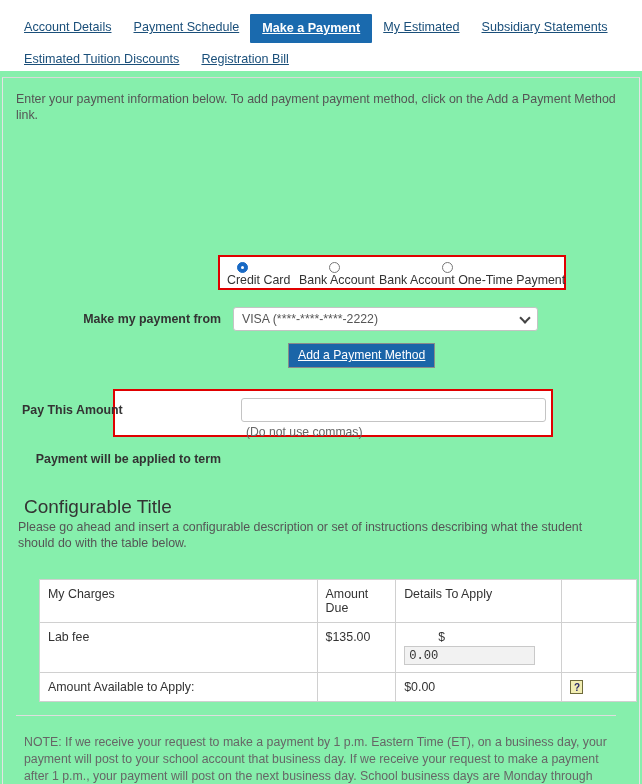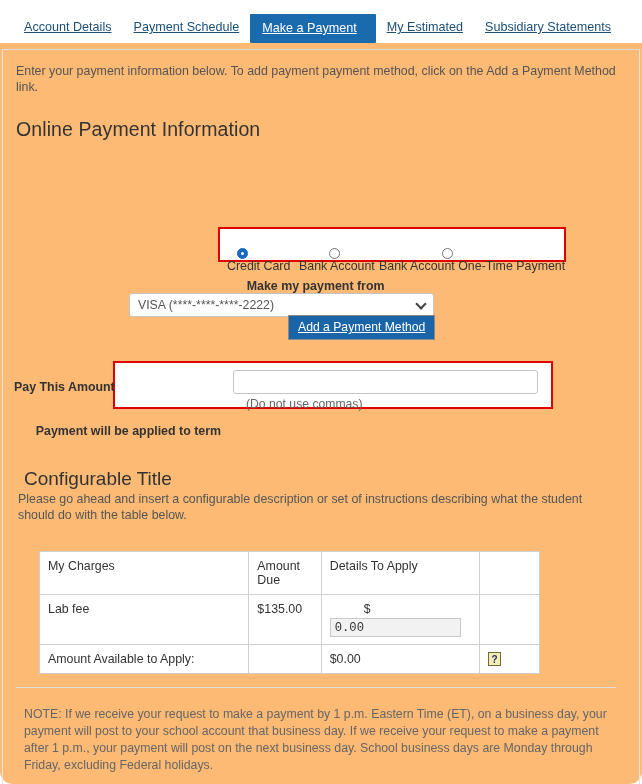--- a/index.html
+++ b/index.html
@@ -4,21 +4,21 @@
 <style>
   * { box-sizing: border-box; }
   html, body {
     margin: 0; padding: 0;
     width: 642px; height: 784px;
     background: #ffffff;
     font-family: "Liberation Sans", sans-serif;
     color: #333333;
     overflow: hidden;
   }
-  #page { position: relative; width: 642px; height: 784px; background:#fdba74;border-radius:13px; }
+  #page { position: relative; width: 642px; height: 784px; background:#86efac; }
 
   
   .tabbar {
     padding: 14px 0 0 0;
     background: #ffffff;
   }
   .tabrow {
     display: flex;
     align-items: flex-start;
     padding-left: 13px;
@@ -31,22 +31,22 @@
     text-decoration: underline;
     padding: 6px 11px 5px 11px;
     white-space: nowrap;
     cursor: pointer;
     line-height: 14px;
   }
   .tab.active {
     background: #1a6aae;
     color: #ffffff;
     text-decoration: underline;
-    font-weight: normal;
-    padding: 7px 19px 8px 12px;
+    font-weight: bold;
+    padding: 7px 12px 8px 12px;
     border-radius: 1px;
   }
 
   
   .panel {
     margin: 6px 2px 0 2px;
     border-top: 1px solid #d9d9d9;
     border-left: 1px solid #e4e4e4;
     border-right: 1px solid #e4e4e4;
     height: 747px;
@@ -68,21 +68,21 @@
   }
 
   
   .radio-box {
     position: absolute;
     left: 215px; top: 177px;
     width: 348px; height: 35px;
     border: 2px solid #e00000;
     background: #fff;
   }
-  .radios { display: flex; padding: 15px 0 0 7px; }
+  .radios { display: flex; padding: 1px 0 0 7px; }
   .radio-opt { text-align: left; }
   .radio-opt .dot-wrap { height: 14px; }
   .rdot {
     display: inline-block;
     width: 11px; height: 11px;
     border-radius: 50%;
     border: 1px solid #767676;
     background: #fff;
     vertical-align: middle;
     position: relative;
@@ -159,21 +159,21 @@
   }
   .cfg-desc {
     position:absolute; left:15px; top:441px; width: 600px;
     font-size: 12.4px; color: #555; line-height: 16px;
   }
 
   
   table.charges {
     position: absolute;
     left: 36px; top: 501px;
-    width: 501px;
+    width: 598px;
     border-collapse: collapse;
     background: #fff;
     padding-left: 36px;
   }
   table.charges th, table.charges td {
     border: 1px solid #d0d0d0;
     font-size: 12.4px;
     color: #333;
     padding: 7px 8px;
     text-align: left;
@@ -224,27 +224,30 @@
 <div id="page">
 
   <div class="tabbar">
     <div class="tabrow">
       <div class="tab">Account Details</div>
       <div class="tab">Payment Schedule</div>
       <div class="tab active">Make a Payment</div>
       <div class="tab">My Estimated</div>
       <div class="tab">Subsidiary Statements</div>
     </div>
+    <div class="tabrow second">
+      <div class="tab">Estimated Tuition Discounts</div>
+      <div class="tab">Registration Bill</div>
+    </div>
   </div>
 
   <div class="panel">
 
     <div class="intro">Enter your payment information below. To add payment payment method, click on the Add a Payment Method link.</div>
 
-    <h2 class="section-title">Online Payment Information</h2>
 
     <div class="radio-box">
       <div class="radios">
         <div class="radio-opt ro1">
           <div class="dot-wrap">
             <span class="rdot sel"></span>
           </div>
           <span class="rlabel">Credit Card</span>
         </div>
         <div class="radio-opt ro2">
@@ -255,36 +258,36 @@
         </div>
         <div class="radio-opt ro3">
           <div class="dot-wrap">
             <span class="rdot"></span>
           </div>
           <span class="rlabel">Bank Account One-Time Payment</span>
         </div>
       </div>
     </div>
 
-    <div class="form-row" style="left:0; top:229px; width:545px;flex-direction:column;">
+    <div class="form-row" style="left:0; top:229px; width:545px;">
       <div class="fl" style="width:218px;">Make my payment from</div>
       <div class="selwrap" style="margin-left:12px;">
         <select class="ctl" style="width:305px;">
           <option>VISA (****-****-****-2222)</option>
         </select>
         <span class="chev"></span>
       </div>
     </div>
 
     <div style="position:absolute; left:245px; top:265px;padding-left:40px;">
       <button class="btn-blue">Add a Payment Method</button>
     </div>
 
     <div class="pay-box"></div>
-    <div class="form-row" style="left:0; top:320px; width:545px;align-items:flex-end;">
+    <div class="form-row" style="left:8px; top:320px; width:545px;">
       <div class="fl" style="width:218px; text-align:left; padding-left:11px;">Pay This Amount</div>
       <input class="ctl" style="width: 305px; margin-left: 12px;" placeholder="">
     </div>
     <div class="hint" style="position:absolute; left:243px; top:347px;">(Do not use commas)</div>
 
     <div class="form-row" style="left:0; top:374px; width:545px;">
       <div class="fl" style="width:218px;">Payment will be applied to term</div>
     </div>
 
     <h3 class="cfg-title">Configurable Title</h3>

